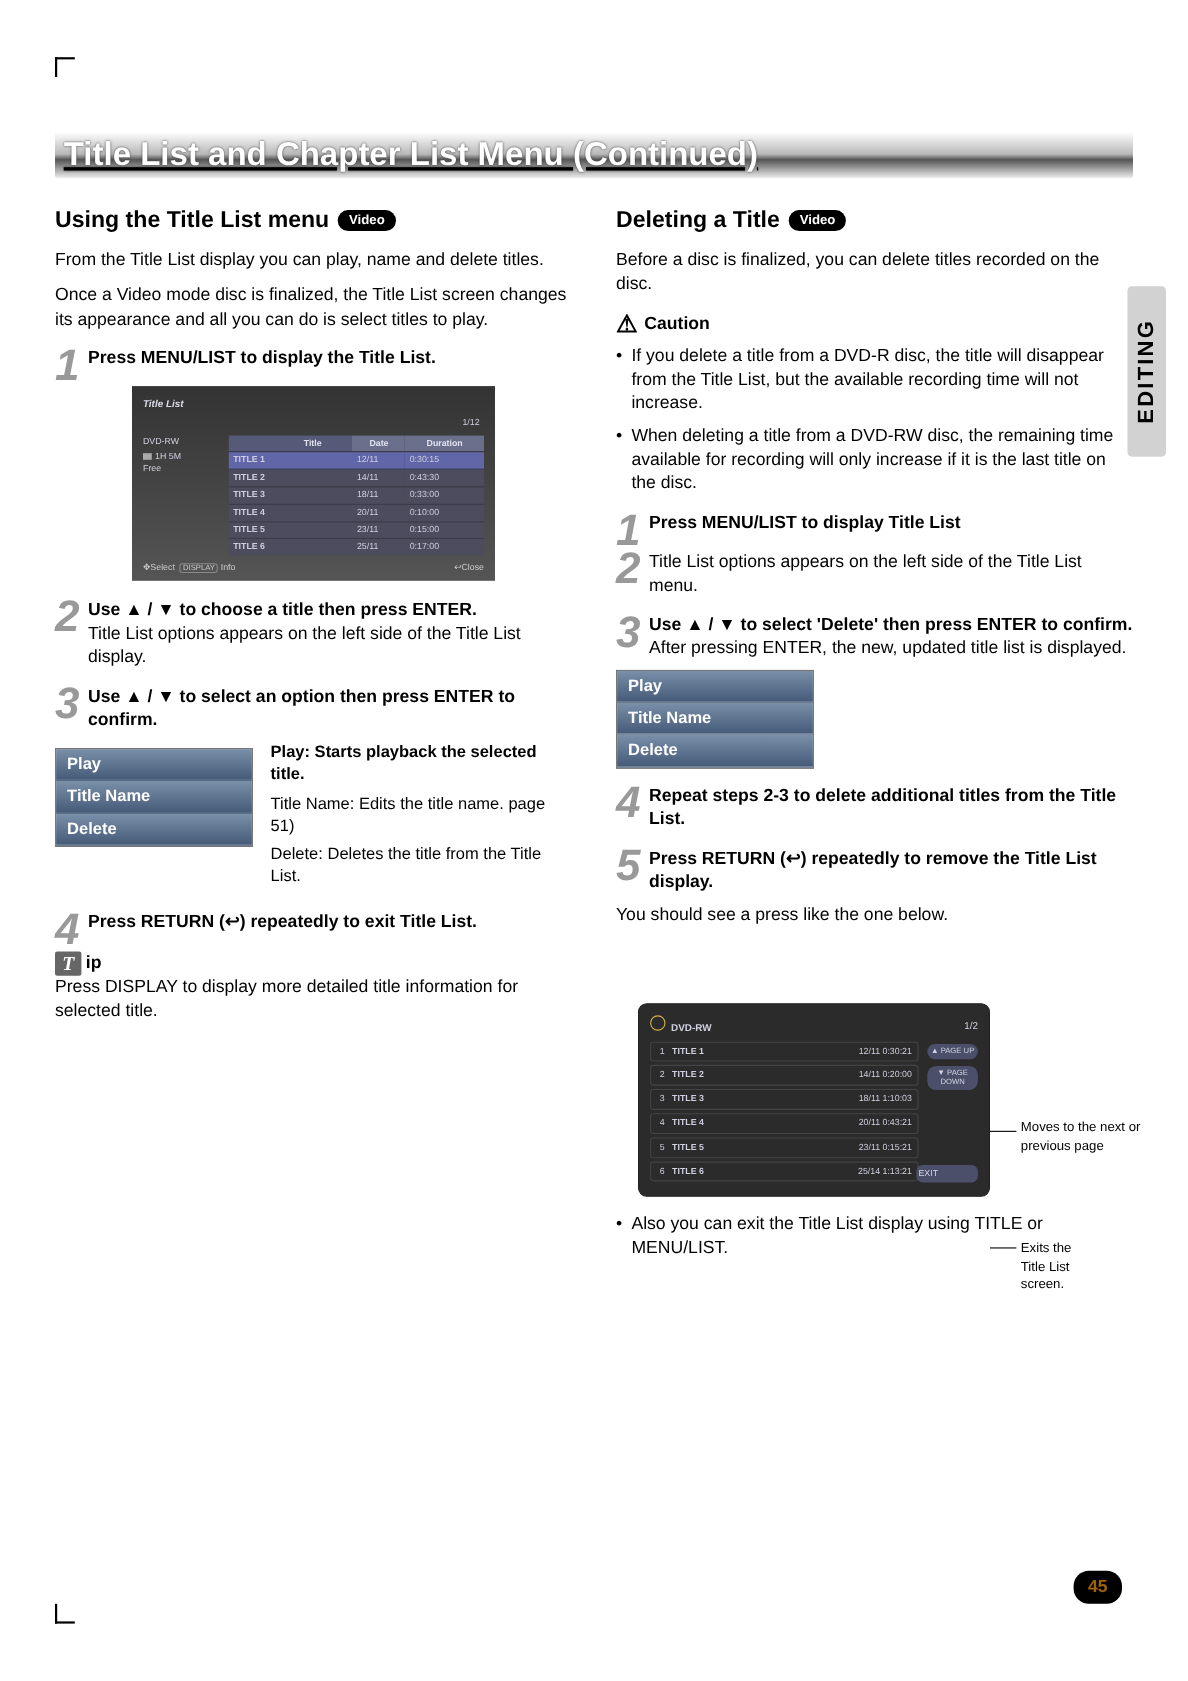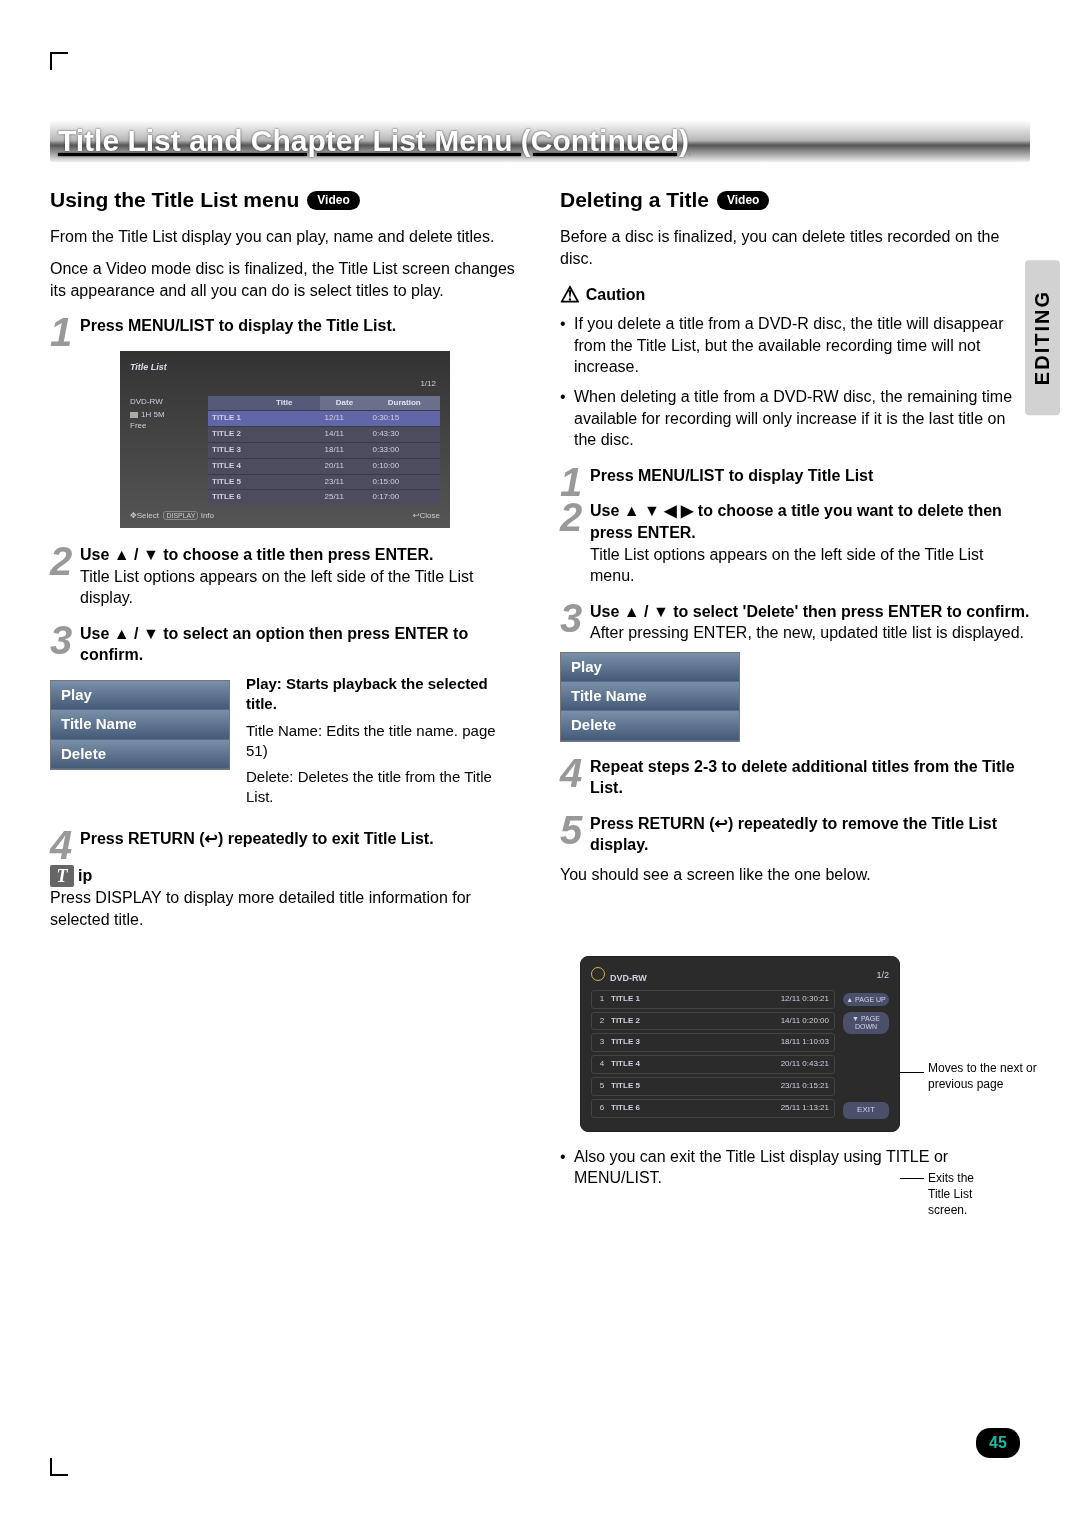--- a/index.html
+++ b/index.html
@@ -42,21 +42,21 @@
   .caution-icon { font-size:22px; }
   ul.bullets { list-style:none; padding-left:0;}
   ul.bullets li { position:relative; padding-left:14px; margin-bottom:8px;}
   ul.bullets li:before { content:"•"; position:absolute; left:0;}
   h3.sub { font-size:20px; font-weight:bold; margin-top:26px; margin-bottom:10px;}
 
   
   .edge-tab { position:absolute; right:20px; top:260px; writing-mode:vertical-rl; transform:rotate(180deg); font-weight:bold; font-size:20px; background:#d2d2d2; padding:30px 6px; letter-spacing:2px; border-radius:4px;}
 
   
-  .page-badge { position:absolute; right:60px; bottom:70px; width:44px; height:30px; background:#000; border-radius:14px; display:flex; align-items:center; justify-content:center; color:#14b8a6; font-weight:bold; font-size:16px;}
+  .page-badge { position:absolute; right:60px; bottom:70px; width:44px; height:30px; background:#000; border-radius:14px; display:flex; align-items:center; justify-content:center; color:#a16207; font-weight:bold; font-size:16px;}
 
   
   .osd1 { width:330px; margin:14px auto 16px auto; background:linear-gradient(to bottom,#333,#555); padding:10px 10px 6px 10px; font-size:9px; color:#cfcfe0;}
   .osd1 .hdr { font-style:italic; font-weight:bold; margin-bottom:6px; color:#dcdce8;}
   .osd1 .meta-top { text-align:right; font-size:8px; margin-bottom:6px; padding-right:4px;}
   .osd1 .grid { display:flex; gap:8px;}
   .osd1 .left { width:70px; font-size:8px; line-height:1.4;}
   .osd1 table { border-collapse:collapse; width:100%; font-size:8px;}
   .osd1 th { background:#6a708c; color:#e0e0f0; padding:2px 4px; text-align:center;}
   .osd1 th.tcol { background:#555a78;padding-left:44px;}
@@ -71,21 +71,21 @@
   .annot { position:absolute; font-size:12px; color:#000;}
   .osd2 { position:relative; width:320px; margin-left:20px; margin-top:70px; background:#2b2b2b; border:1px solid #222; border-radius:8px; padding:10px; color:#cfcfe0; font-size:9px;}
   .osd2 .top-row { display:flex; align-items:center; justify-content:space-between; font-size:9px; margin-bottom:6px;}
   .osd2 .disc-icon { width:14px; height:14px; border:1px solid #d6b24a; border-radius:50%; display:inline-block; margin-right:5px;}
   .osd2 .list { background:#2b2b2b;}
   .osd2 .row { display:flex; align-items:center; gap:4px; border:1px solid #444; border-radius:3px; padding:3px 5px; margin-bottom:3px; font-size:8px;}
   .osd2 .row span.n { width:10px; text-align:center;}
   .osd2 .row span.tt { flex:1; font-weight:bold;}
   .osd2 .side { position:absolute; right:10px; top:36px; display:flex; flex-direction:column; gap:6px;}
   .osd2 .sidebtn { width:46px; background:#4b4f6a; border-radius:8px; color:#d4d4e4; font-size:7px; text-align:center; padding:3px 2px; line-height:1.1;}
-  .osd2 .exitbtn { width:46px; background:#4b4f6a; border-radius:6px; color:#d4d4e4; font-size:8px; text-align:center; padding:3px 2px; position:absolute; right:10px; bottom:12px;}
+  .osd2 .exitbtn { width:56px; background:#4b4f6a; border-radius:6px; color:#d4d4e4; font-size:8px; text-align:left; padding:3px 2px; position:absolute; right:10px; bottom:12px;}
   .leader { position:absolute; border-top:1px solid #000;}
   .leaderv { position:absolute; border-left:1px solid #000;}
 </style>
 </head>
 <body>
 
 <div class="crop-tl"></div>
 <div class="crop-bl"></div>
 
 <div class="edge-tab">EDITING</div>
@@ -217,21 +217,20 @@
       <li>If you delete a title from a DVD-R disc, the title will disappear from the Title List, but the available recording time will not increase.</li>
       <li>When deleting a title from a DVD-RW disc, the remaining time available for recording will only increase if it is the last title on the disc.</li>
     </ul>
 
     <div class="step">
       <span class="step-num">1</span>
       <span class="step-text">Press MENU/LIST to display Title List</span>
     </div>
     <div class="step">
       <span class="step-num">2</span>
-      <span class="step-text">Use ▲ ▼ ◀ ▶ to choose a title you want to delete then press ENTER.</span>
       <div class="step-body">Title List options appears on the left side of the Title List menu.</div>
     </div>
     <div class="step">
       <span class="step-num">3</span>
       <span class="step-text">Use ▲ / ▼ to select 'Delete' then press ENTER to confirm.</span>
       <div class="step-body">After pressing ENTER, the new, updated title list is displayed.</div>
     </div>
 
     <div class="option-box">
       <div>Play</div>
@@ -241,21 +240,21 @@
 
     <div class="step">
       <span class="step-num">4</span>
       <span class="step-text">Repeat steps 2-3 to delete additional titles from the Title List.</span>
     </div>
     <div class="step">
       <span class="step-num">5</span>
       <span class="step-text">Press RETURN (↩) repeatedly to remove the Title List display.</span>
     </div>
 
-    <p>You should see a screen like the one below.</p>
+    <p>You should see a press like the one below.</p>
 
     <div class="osd2-wrap">
       <div class="annot" style="left:90px; top:0; width:260px; text-align:center;">Indicates total and current page number</div>
       <div class="leaderv" style="left:300px; top:16px; height:70px;"></div>
       <div class="annot" style="left:40px; top:22px;">Disc name</div>
       <div class="leaderv" style="left:70px; top:38px; height:46px;"></div>
       <div class="annot" style="left:72px; top:46px;">Title list</div>
       <div class="leaderv" style="left:96px; top:62px; height:48px;"></div>
 
       <div class="osd2">
@@ -285,21 +284,21 @@
               <span>20/11 0:43:21</span>
             </div>
           <div class="row">
               <span class="n">5</span>
               <span class="tt">TITLE 5</span>
               <span>23/11 0:15:21</span>
             </div>
           <div class="row">
               <span class="n">6</span>
               <span class="tt">TITLE 6</span>
-              <span>25/11 1:13:21</span>
+              <span>25/14 1:13:21</span>
             </div>
         </div>
         <div class="side">
           <div class="sidebtn">▲ PAGE UP</div>
           <div class="sidebtn">▼ PAGE DOWN</div>
         </div>
         <div class="exitbtn">EXIT</div>
       </div>
 
       <div class="leader" style="left:340px; top:116px; width:24px;"></div>

